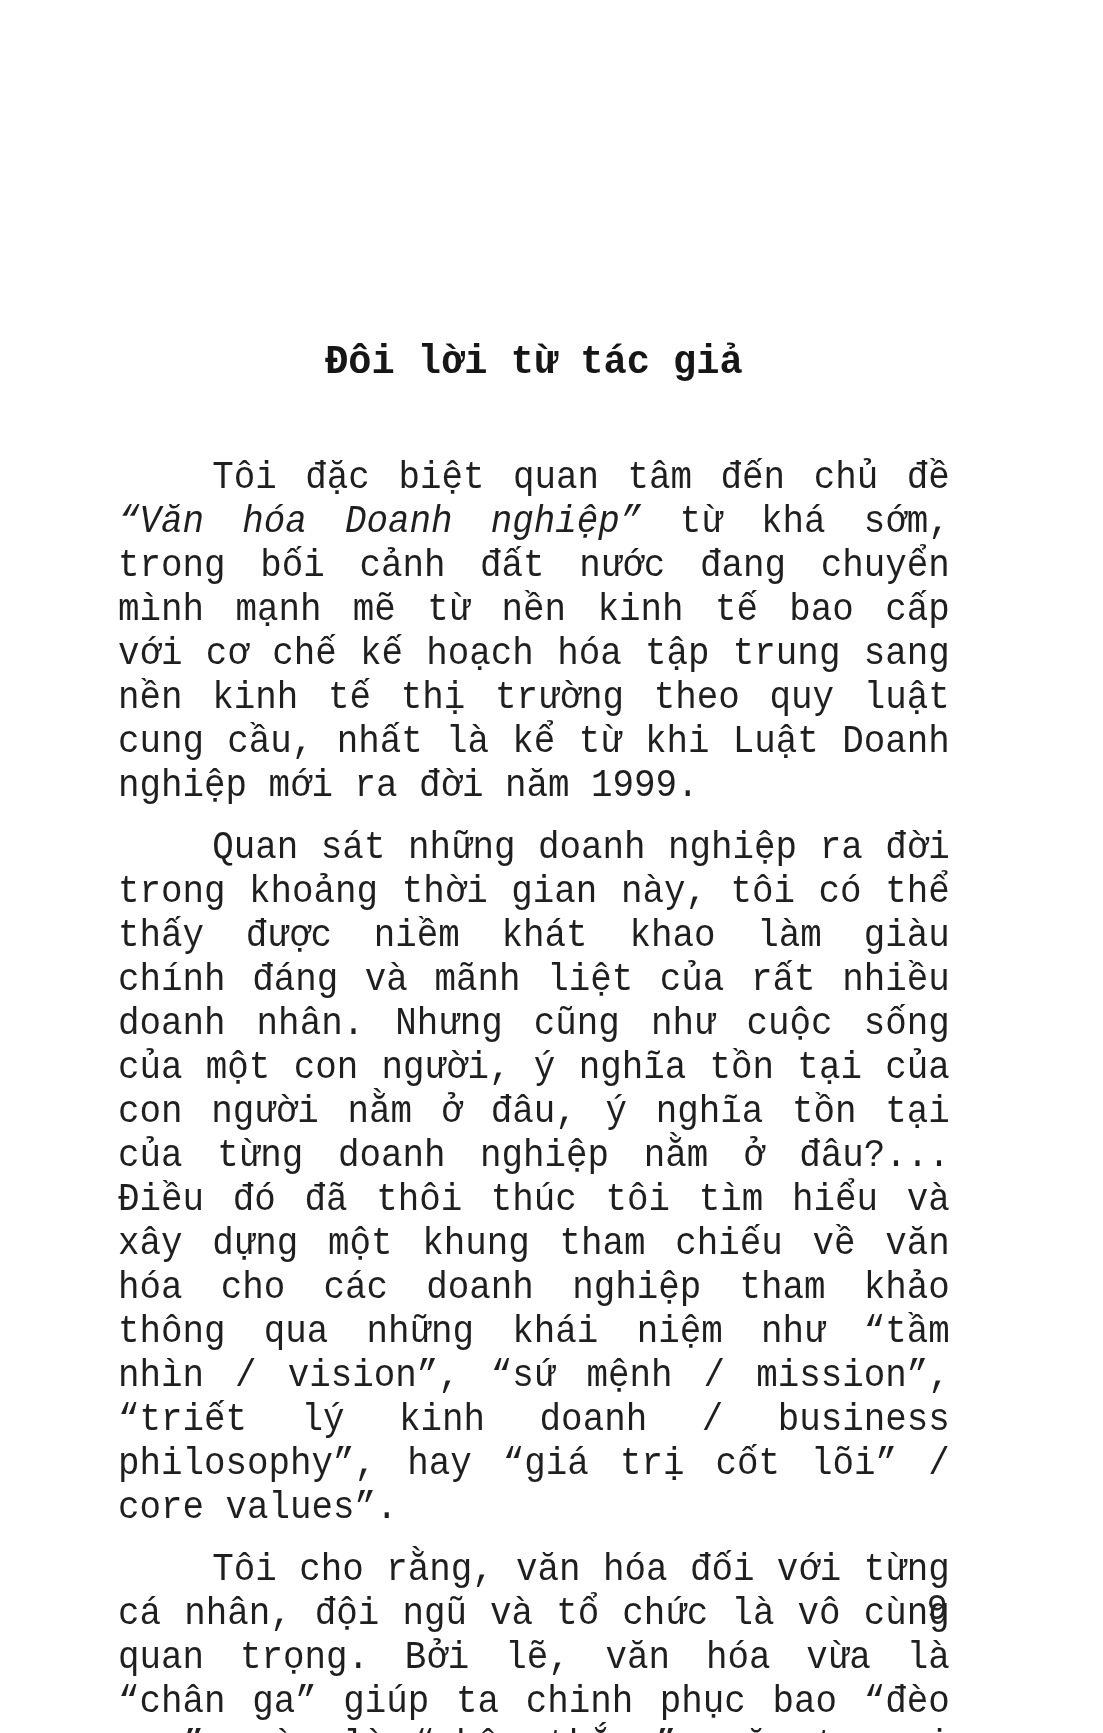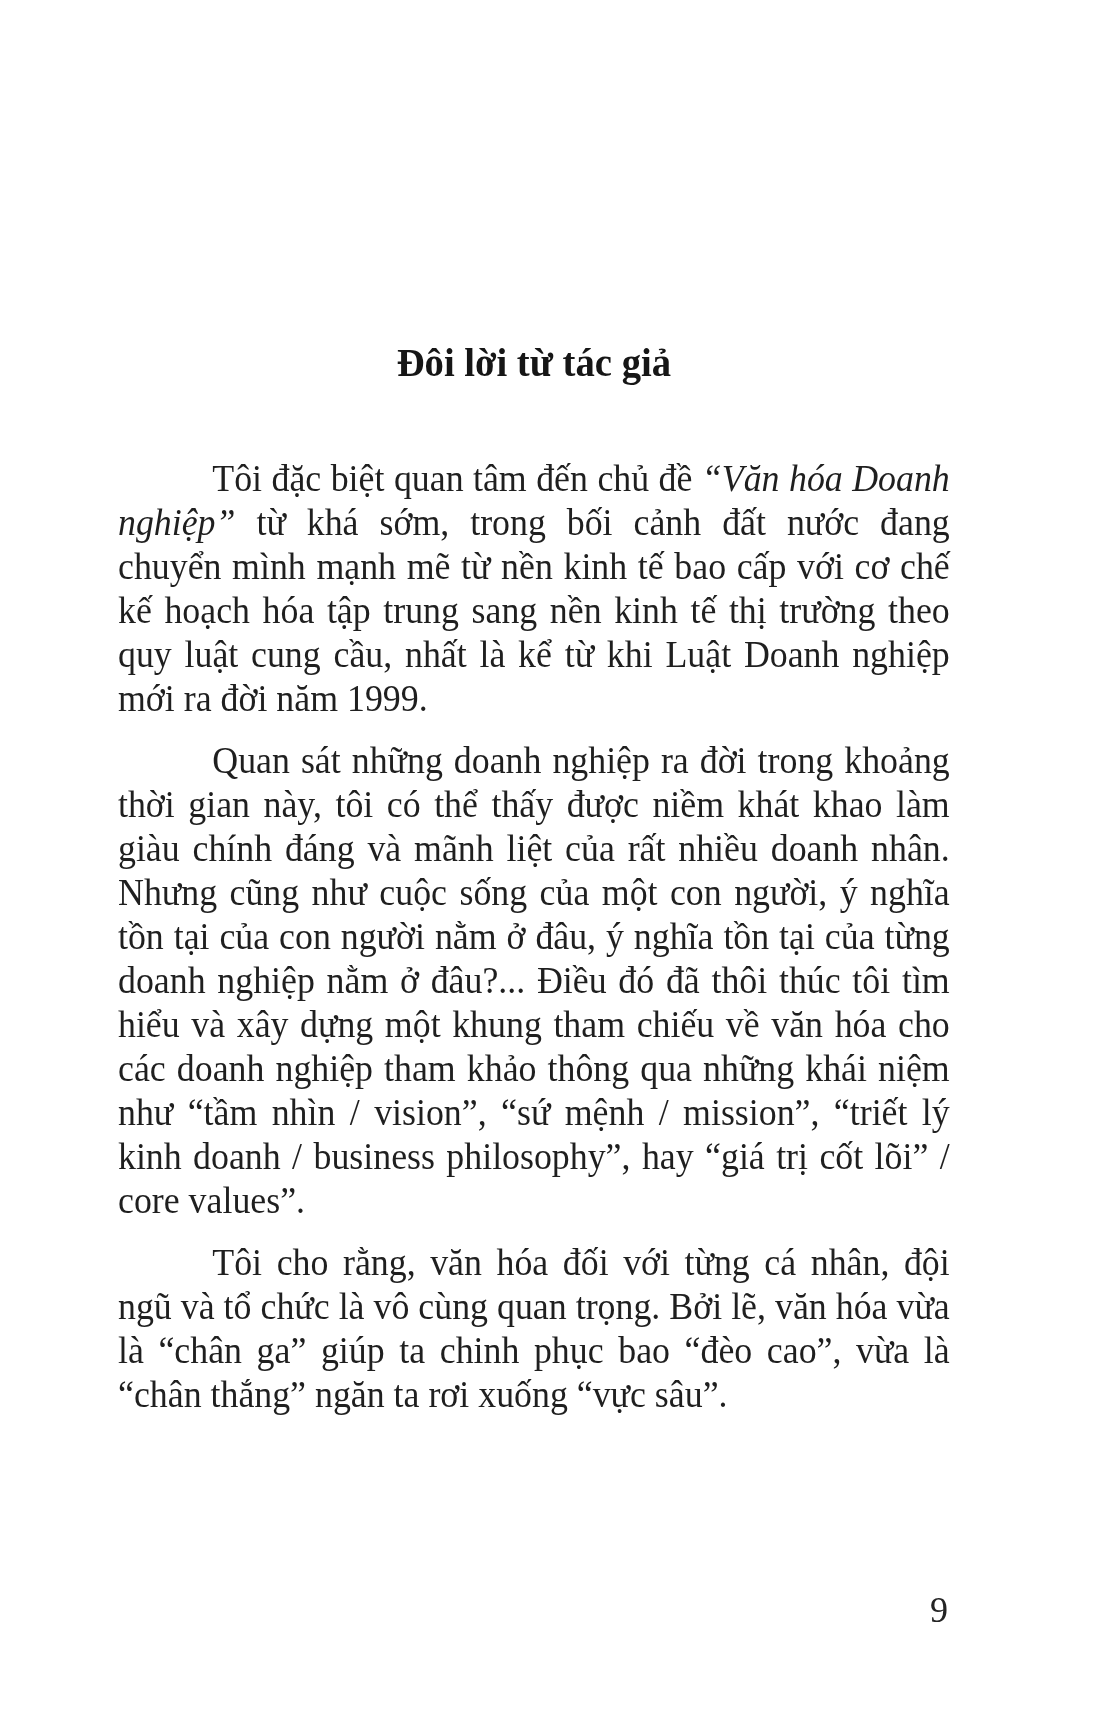--- a/index.html
+++ b/index.html
@@ -5,21 +5,21 @@
   html, body {
     margin: 0;
     padding: 0;
     background: #ffffff;
   }
   .page {
     position: relative;
     width: 1103px;
     height: 1733px;
     background: #ffffff;
-    font-family: Liberation Serif, serif;
+    font-family: Liberation Mono, monospace;
     color: #1f1f1f;
     overflow: hidden;
   }
   .content {
     position: absolute;
     left: 118px;
     top: 0;
     width: 882px;
     transform: scaleX(0.943);
     transform-origin: 0 0;

